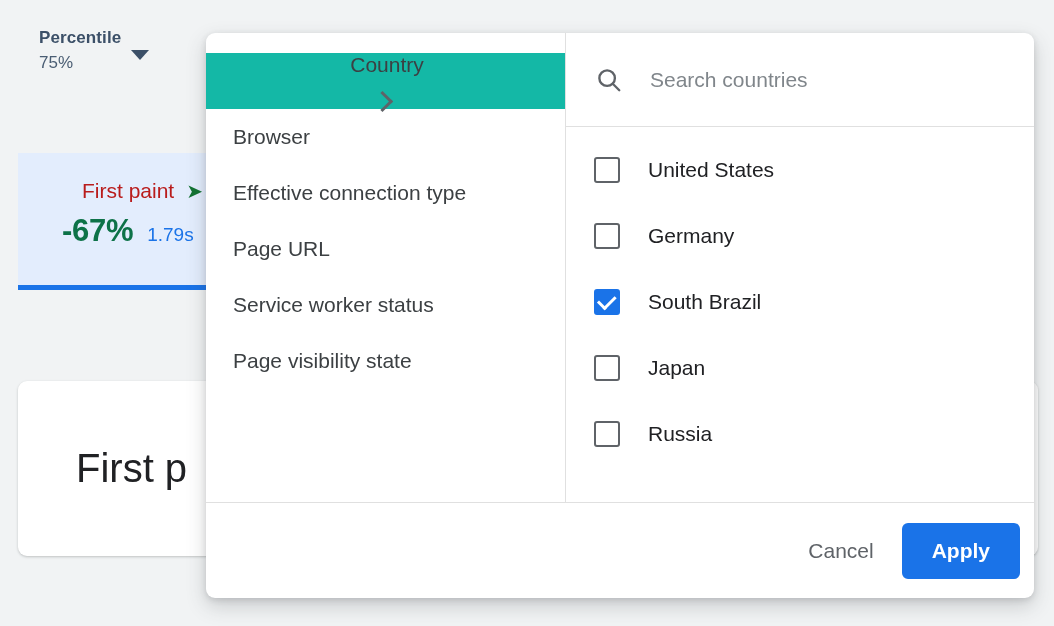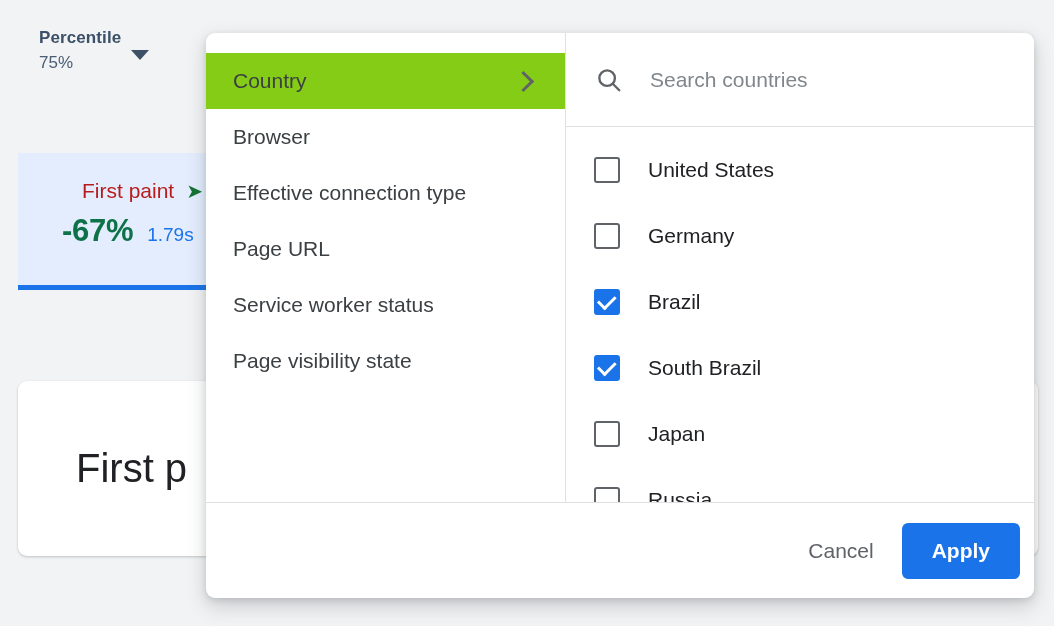--- a/index.html
+++ b/index.html
@@ -176,21 +176,22 @@
     display: flex;
     align-items: center;
     justify-content: space-between;
     padding: 0 24px 0 27px;
     box-sizing: border-box;
     cursor: pointer;
     font-size: 21px;
     color: #3c4043;
   }
   .dim-item.selected {
-    background: #84cc16;
+    background: #14b8a6;
+    flex-direction: column;
   }
   .chevron-right {
     width: 12px;
     height: 12px;
     border-top: 3px solid #5f6368;
     border-right: 3px solid #5f6368;
     transform: rotate(45deg);
     margin-right: 10px;
     flex-shrink: 0;
   }
@@ -393,26 +394,20 @@
         <div class="value-item">
           <span class="cb"></span>
           <span class="value-label">United States</span>
         </div>
 
         <div class="value-item">
           <span class="cb"></span>
           <span class="value-label">Germany</span>
         </div>
 
-        <div class="value-item">
-          <span class="cb checked">
-              <span class="tick"></span>
-            </span>
-          <span class="value-label">Brazil</span>
-        </div>
 
         <div class="value-item">
           <span class="cb checked">
               <span class="tick"></span>
             </span>
           <span class="value-label">South Brazil</span>
         </div>
 
         <div class="value-item">
           <span class="cb"></span>

